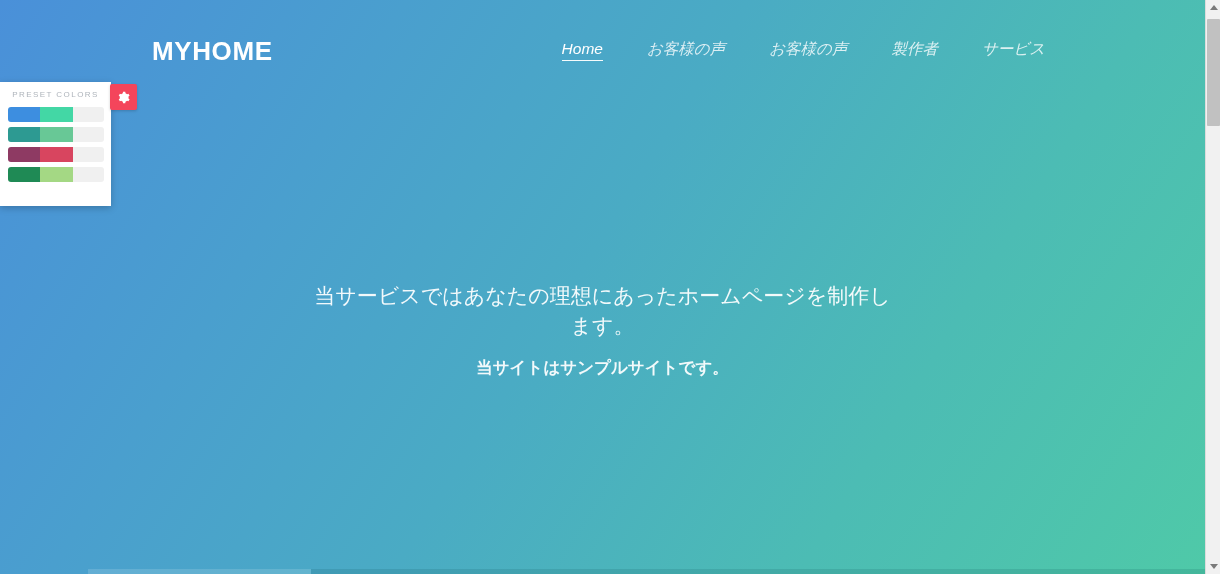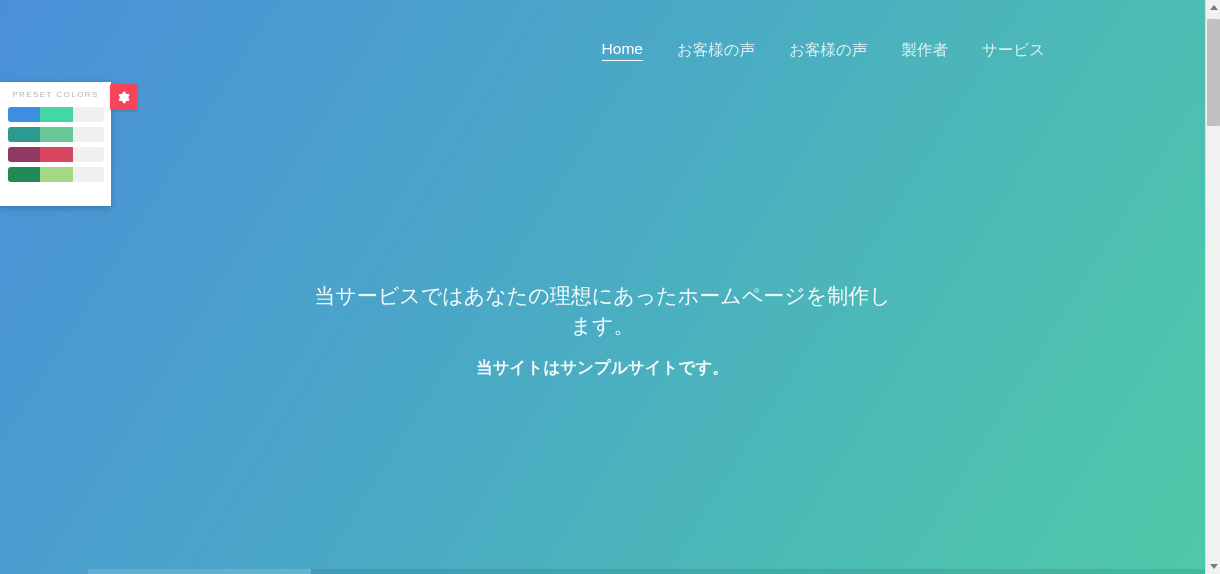--- a/index.html
+++ b/index.html
@@ -50,23 +50,24 @@
     font-weight: bold;
     letter-spacing: 0.6px;
     line-height: 1;
     margin-top: -6px;
     white-space: nowrap;
   }
 
   #main-nav {
     margin-left: auto;
     display: flex;
-    align-items: flex-end;
-    gap: 34px;
+    align-items: flex-start;
+    gap: 44px;
     margin-top: -6px;
+    font-style: italic;
   }
 
   .nav-link {
     color: rgba(255,255,255,0.80);
     font-size: 15.5px;
     text-decoration: none;
     white-space: nowrap;
     line-height: 1;
     padding-bottom: 3px;
     cursor: pointer;
@@ -237,20 +238,21 @@
   }
 </style>
 </head>
 <body>
 
 <div id="viewport">
 
   <div id="page" style="background: linear-gradient(122deg, rgb(74, 144, 217) 0%, rgb(74, 159, 206) 26%, rgb(74, 171, 196) 48%, rgb(76, 188, 180) 74%, rgb(79, 201, 168) 100%);">
 
     <header id="site-header">
+      <div id="brand">MYHOME</div>
 
       <nav id="main-nav">
         <a class="nav-link is-active" href="#">Home</a>
         <a class="nav-link" href="#">お客様の声</a>
         <a class="nav-link" href="#">お客様の声</a>
         <a class="nav-link" href="#">製作者</a>
         <a class="nav-link" href="#">サービス</a>
       </nav>
     </header>
 

